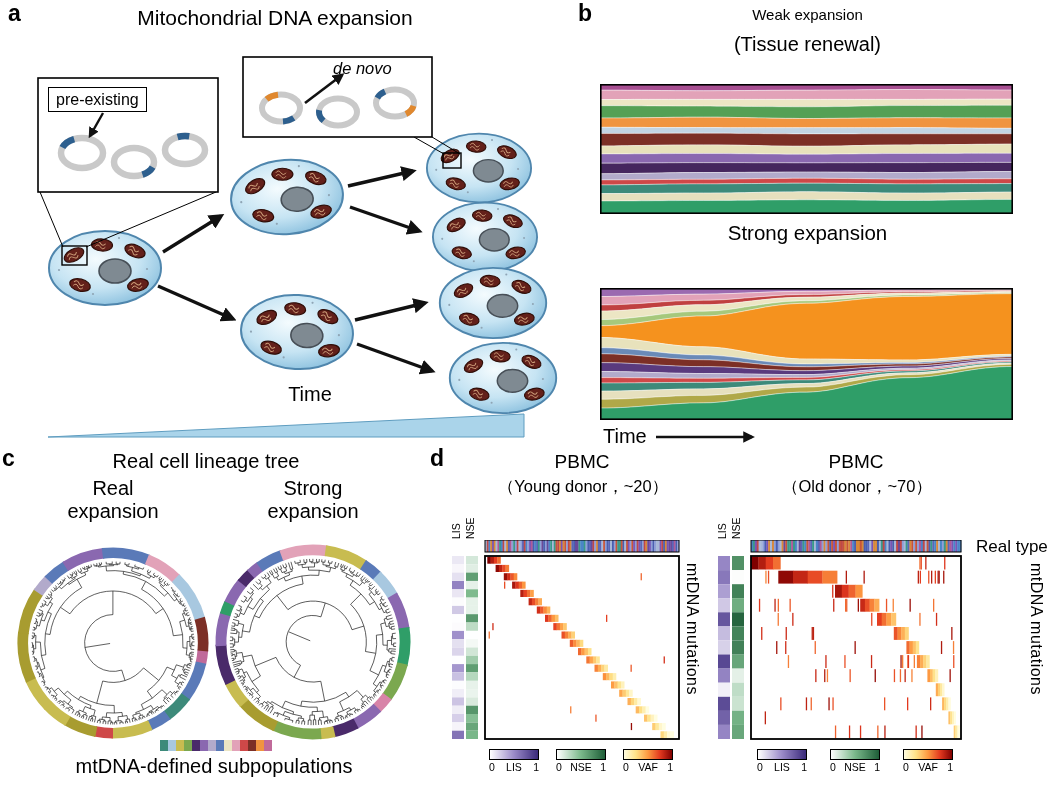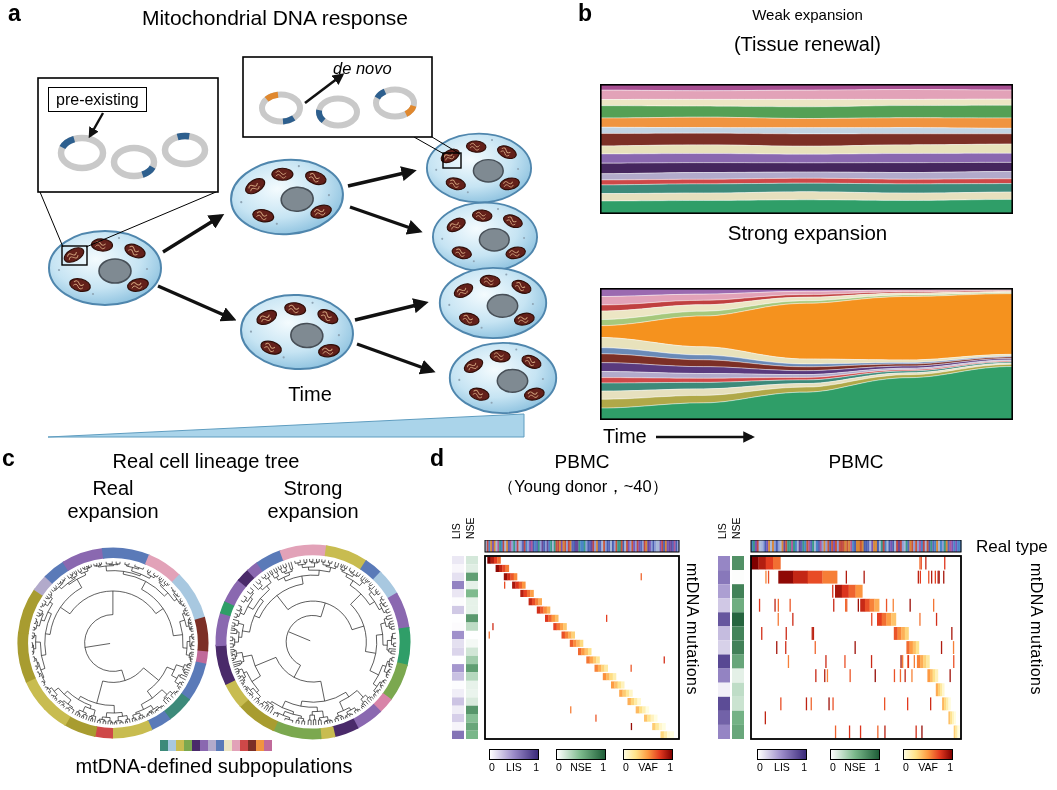--- a/index.html
+++ b/index.html
@@ -25,21 +25,21 @@
 .legend-labels{display:flex;justify-content:space-between;font-size:10.5px;margin-top:1px}
 #subpop-bar{display:flex;width:112px;height:11px}
 #subpop-bar span{flex:1}
 </style>
 </head>
 <body>
 
 <div id="fig">
 
   <div class="abs plabel" style="left:8px;top:0">a</div>
-  <div class="abs t21" style="left:85px;top:6px;width:380px">Mitochondrial DNA response</div>
+  <div class="abs t21" style="left:85px;top:6px;width:380px">Mitochondrial DNA expansion</div>
 
   <svg id="svg-a" class="abs" style="left:0;top:0" width="575" height="450">
     <defs>
       <radialGradient id="cellGrad" cx="42%" cy="38%" r="72%">
         <stop offset="0%" stop-color="#f4fbfe"></stop>
         <stop offset="55%" stop-color="#c6e4f3"></stop>
         <stop offset="100%" stop-color="#7fb9da"></stop>
       </radialGradient>
       <marker id="ah" viewBox="0 0 10 10" refX="7.5" refY="5" markerWidth="4.5" markerHeight="4.5" orient="auto-start-reverse">
         <path d="M0,0L10,5L0,10z" fill="#111"></path>
@@ -1268,22 +1268,23 @@
       <span style="background: rgb(226, 162, 184);"></span>
       <span style="background: rgb(207, 72, 72);"></span>
       <span style="background: rgb(124, 47, 38);"></span>
       <span style="background: rgb(240, 148, 64);"></span>
       <span style="background: rgb(192, 106, 154);"></span>
     </div>
   <div class="abs t20" style="left:8px;top:755px;width:412px">mtDNA-defined subpopulations</div>
 
   <div class="abs plabel" style="left:430px;top:445px">d</div>
   <div class="abs t19" style="left:482px;top:451px;width:200px">PBMC</div>
-  <div class="abs t16" style="left:452px;top:476px;width:262px">（Young donor，~40）</div>
+  <div class="abs t16" style="left:452px;top:476px;width:262px">（Young donor，~20）</div>
   <div class="abs t19" style="left:756px;top:451px;width:200px">PBMC</div>
+  <div class="abs t16" style="left:726px;top:476px;width:262px">（Old donor，~70）</div>
 
   <div class="abs vert-up" style="left:450px;top:509px;height:30px">LIS</div>
   <div class="abs vert-up" style="left:464px;top:509px;height:30px">NSE</div>
   <div class="abs vert-up" style="left:716px;top:509px;height:30px">LIS</div>
   <div class="abs vert-up" style="left:730px;top:509px;height:30px">NSE</div>
 
   <svg id="svg-hm-young" class="abs" style="left:452px;top:540px" width="232" height="200">
       <rect x="33.00" y="0" width="2.06" height="12" fill="#a8b8d8"></rect>
       <rect x="34.76" y="0" width="2.06" height="12" fill="#c04848"></rect>
       <rect x="36.53" y="0" width="2.06" height="12" fill="#4a86c8"></rect>

